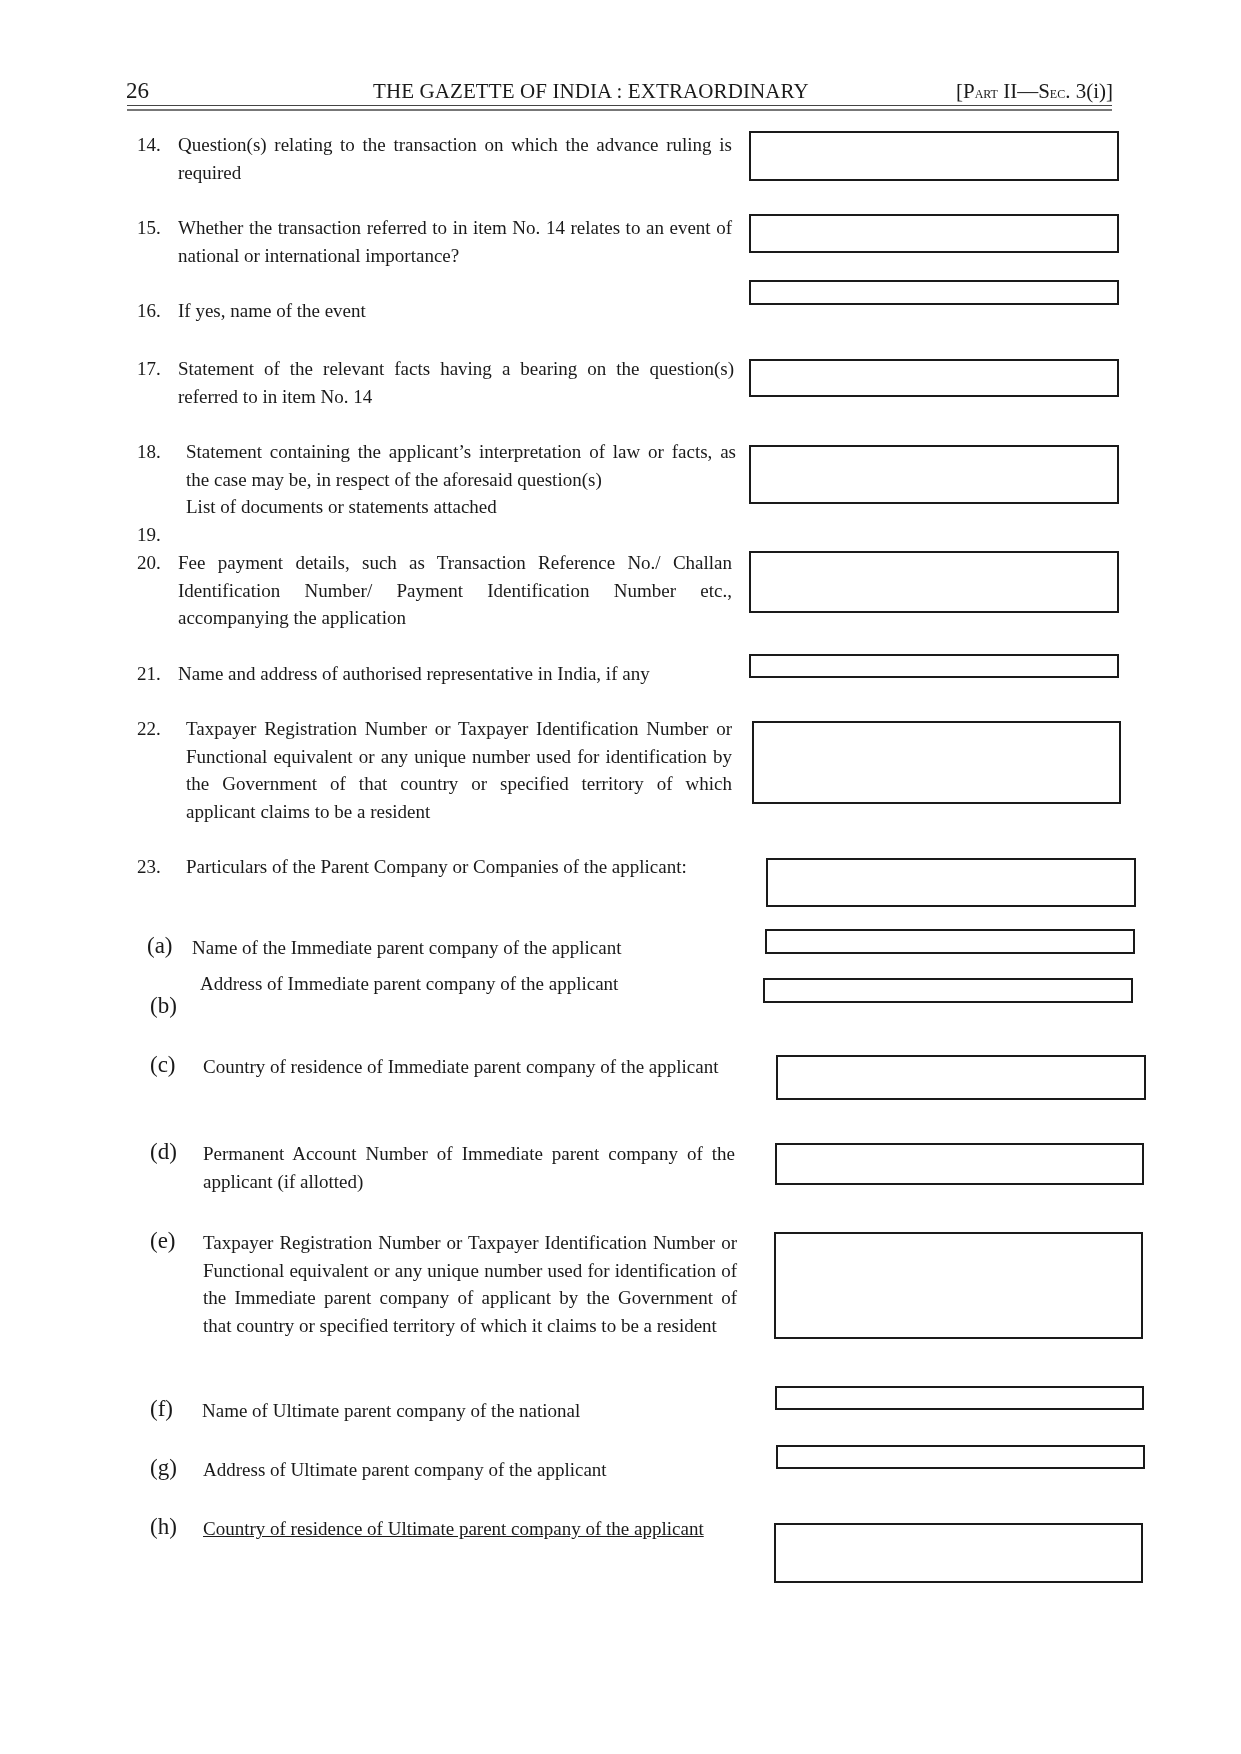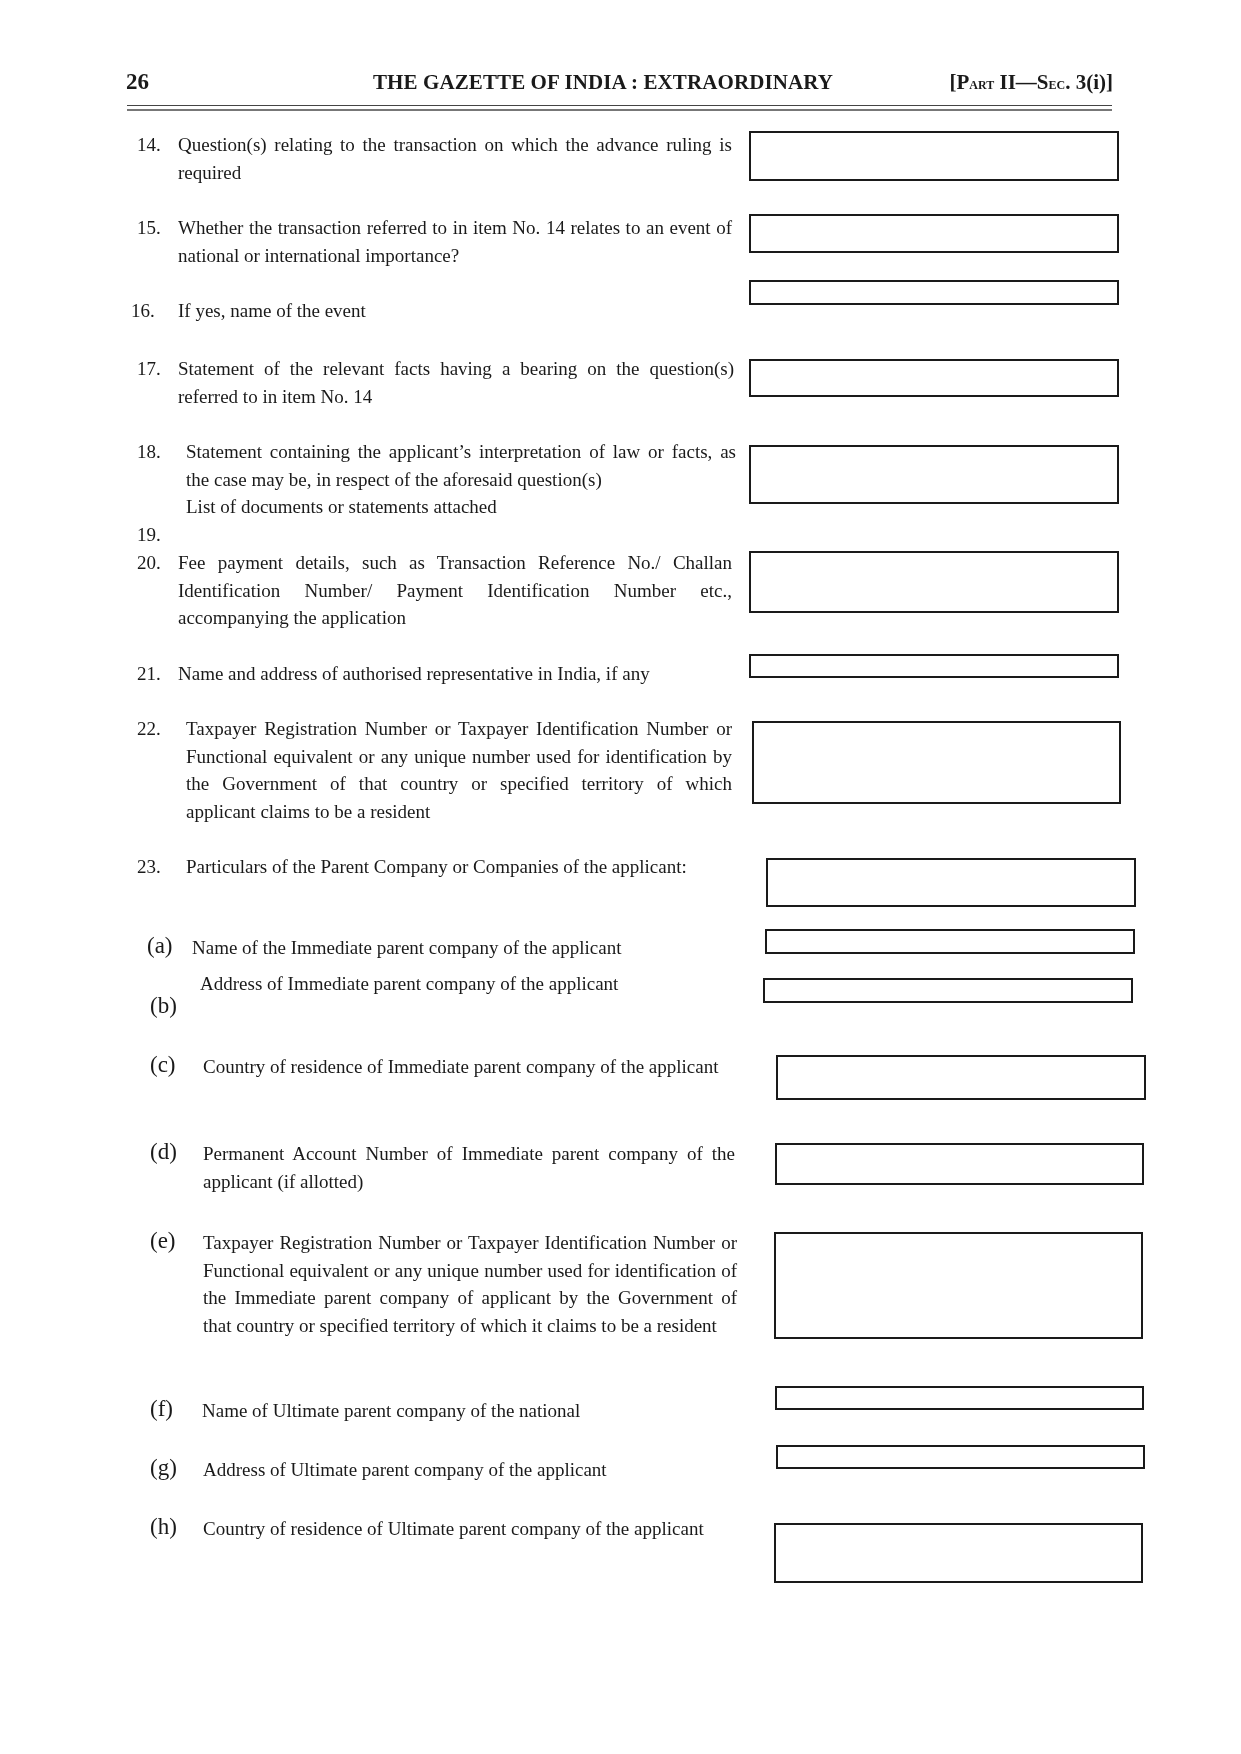--- a/index.html
+++ b/index.html
@@ -1,19 +1,19 @@
 <!DOCTYPE html>
 <html><head>
   <meta charset="utf-8">
   <style>
     html, body { margin: 0; padding: 0; background: #ffffff; }
     body { width: 1241px; height: 1754px; position: relative; overflow: hidden;
            font-family: "Liberation Serif", "DejaVu Serif", serif; color: #1a1a1a; }
     .abs { position: absolute; }
-    .hdr { font-size: 21px; top: 69px; line-height: 26px; white-space: nowrap; font-weight: bold; }
+    .hdr { font-size: 21px; top: 78px; line-height: 26px; white-space: nowrap; }
     .hdr-page { left: 126px; font-size: 23px; }
     .hdr-title { left: 373px; letter-spacing: 0.1px; }
     .hdr-part { right: 128px; }
     .hdr-part .sc { font-size: 12px; }
     .rule1 { left: 127px; width: 985px; top: 105px; height: 1px; background: #444; }
     .rule2 { left: 127px; width: 985px; top: 109px; height: 2px; background: #777; }
 
     .num { font-size: 19px; line-height: 28px; white-space: nowrap; }
     .txt { font-size: 19px; line-height: 27.5px; text-align: justify; text-align-last: left; }
     .sub { font-size: 23px; line-height: 28px; white-space: nowrap; }
@@ -29,21 +29,21 @@
 <div class="abs rule2"></div>
 
 <div class="abs num" style="left:137px; top:131px;">14.</div>
 <div class="abs txt" style="left:178px; top:131px; width:554px;">Question(s) relating to the transaction on which the advance ruling is required</div>
 <div class="abs box" style="left:749px; top:131px; width:370px; height:50px;"></div>
 
 <div class="abs num" style="left:137px; top:214px;">15.</div>
 <div class="abs txt" style="left:178px; top:214px; width:554px;">Whether the transaction referred to in item No. 14 relates to an event of national or international importance?</div>
 <div class="abs box" style="left:749px; top:214px; width:370px; height:39px;"></div>
 
-<div class="abs num" style="left:131px; top:297px;">16.</div>
+<div class="abs num" style="left:137px; top:297px;">16.</div>
 <div class="abs txt" style="left:178px; top:297px; width:554px;">If yes, name of the event</div>
 <div class="abs box" style="left:749px; top:280px; width:370px; height:25px;"></div>
 
 <div class="abs num" style="left:137px; top:355px;">17.</div>
 <div class="abs txt" style="left:178px; top:355px; width:556px;">Statement of the relevant facts having a bearing on the question(s) referred to in item No. 14</div>
 <div class="abs box" style="left:749px; top:359px; width:370px; height:38px;"></div>
 
 <div class="abs num" style="left:137px; top:438px;">18.</div>
 <div class="abs txt" style="left:186px; top:438px; width:550px;">Statement containing the applicant’s interpretation of law or facts, as the  case may be, in respect of the aforesaid question(s)</div>
 
@@ -89,14 +89,14 @@
 
 <div class="abs sub" style="left:150px; top:1395px;">(f)</div>
 <div class="abs txt" style="left:202px; top:1397px; width:532px;">Name of Ultimate parent company of the national</div>
 <div class="abs box" style="left:775px; top:1386px; width:369px; height:24px;"></div>
 
 <div class="abs sub" style="left:150px; top:1454px;">(g)</div>
 <div class="abs txt" style="left:203px; top:1456px; width:532px;">Address of Ultimate parent company of the applicant</div>
 <div class="abs box" style="left:776px; top:1445px; width:369px; height:24px;"></div>
 
 <div class="abs sub" style="left:150px; top:1513px;">(h)</div>
-<div class="abs txt" style="left:203px; top:1515px; width:534px;">Country of residence of Ultimate parent company of the applicant</div>
+<div class="abs txt" style="left:203px; top:1515px; width:534px;text-decoration:underline;">Country of residence of Ultimate parent company of the applicant</div>
 <div class="abs box" style="left:774px; top:1523px; width:369px; height:60px;"></div>
 
 </body></html>

